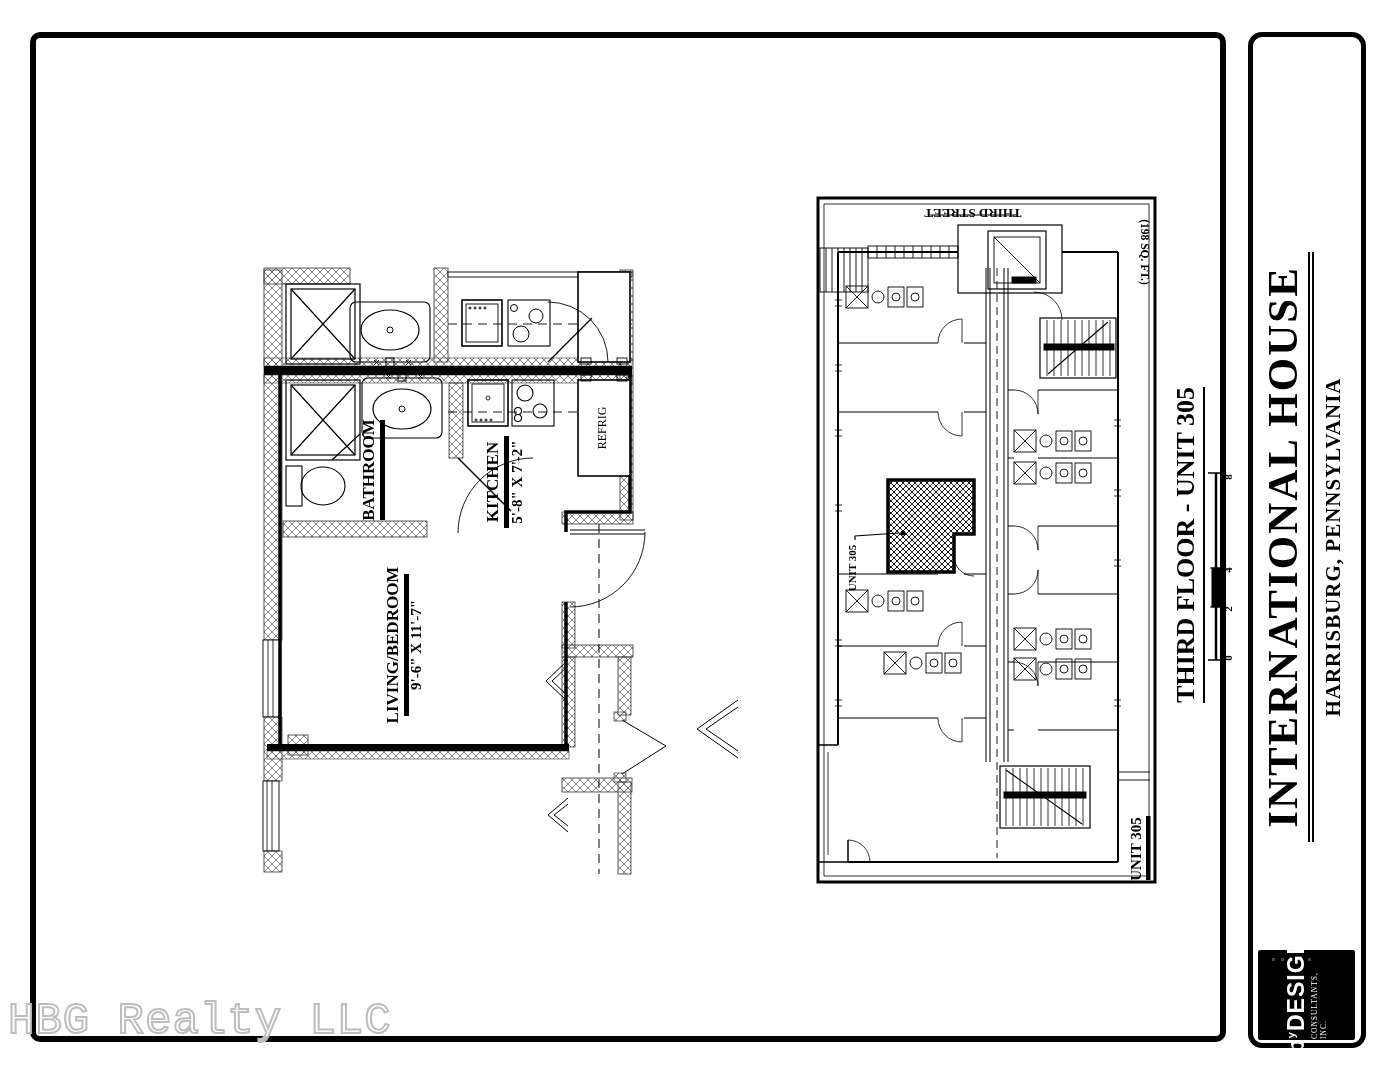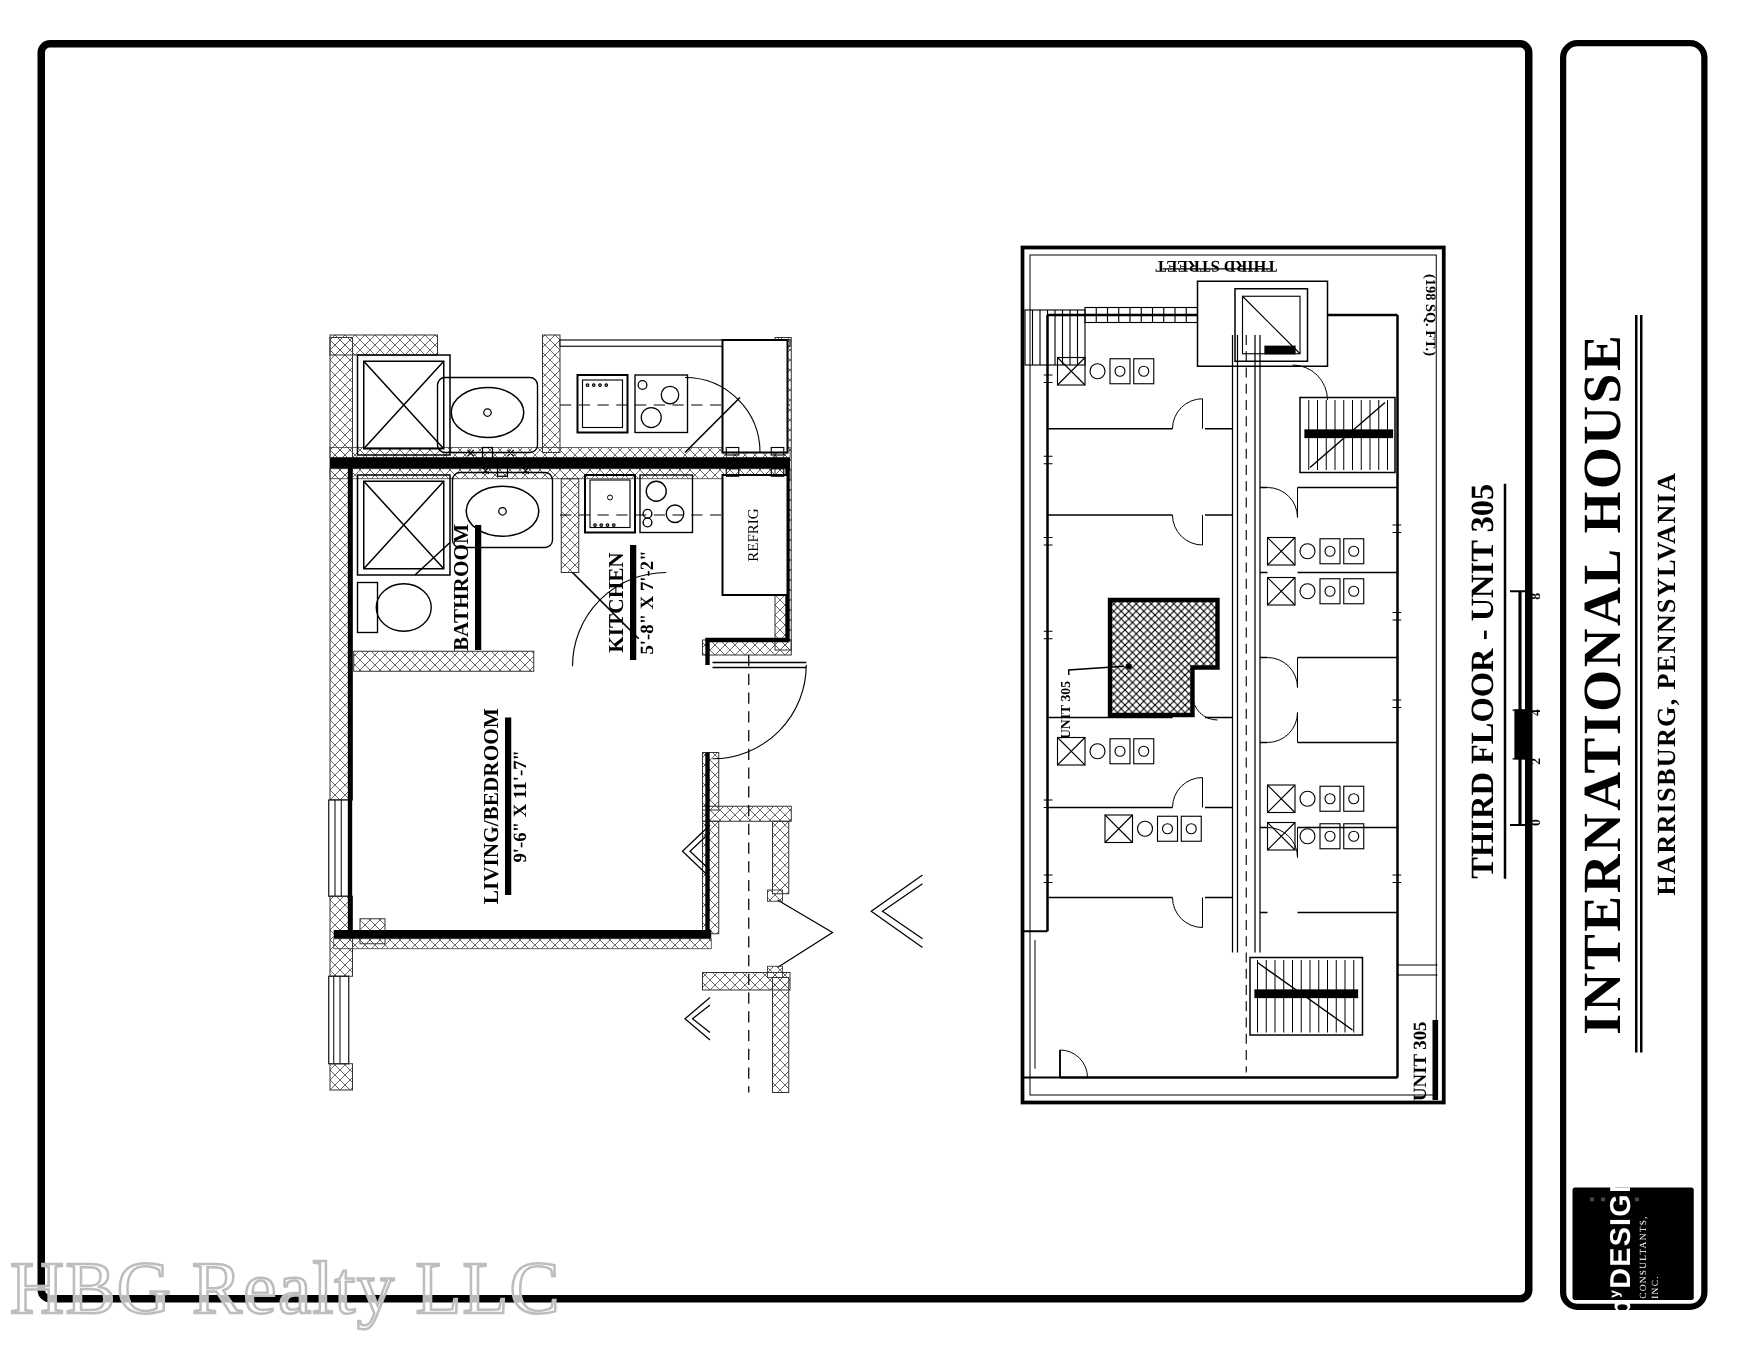--- a/index.html
+++ b/index.html
@@ -26,21 +26,21 @@
   #logo-box{left:1258px;top:950px;width:97px;height:90px;background:#000;border-radius:2px;}
   #logo-rot{left:1262px;top:960px;width:88px;height:70px;transform:rotate(-90deg);
             display:flex;flex-direction:column;align-items:center;justify-content:center;
             font-family:"Liberation Sans",sans-serif;color:#fff;}
   .logo-big{font-size:23px;font-weight:bold;letter-spacing:1px;line-height:1;}
   .logo-big sup{font-size:11px;}
   .logo-small{font-size:7.5px;letter-spacing:1px;margin-top:2px;font-family:"Liberation Serif",serif;}
   .logo-dust{position:absolute;left:14px;top:8px;width:40px;height:3px;
              background:repeating-linear-gradient(90deg,#777 0 3px,transparent 3px 9px);opacity:.6;}
   
-  #watermark{left:8px;top:996px;font-family:Liberation Serif, serif;font-size:60px;
+  #watermark{left:8px;top:996px;font-family:Liberation Mono, monospace;font-size:44px;
              letter-spacing:1px;color:rgba(255,255,255,0.72);-webkit-text-stroke:2px #bdbdbd;
              z-index:9;white-space:nowrap;}
   svg text{font-family:"Liberation Serif",serif;fill:#000;}
 </style>
 </head>
 <body>
 
 <div id="page">
 
   <div class="abs" id="sheet-border"></div>

